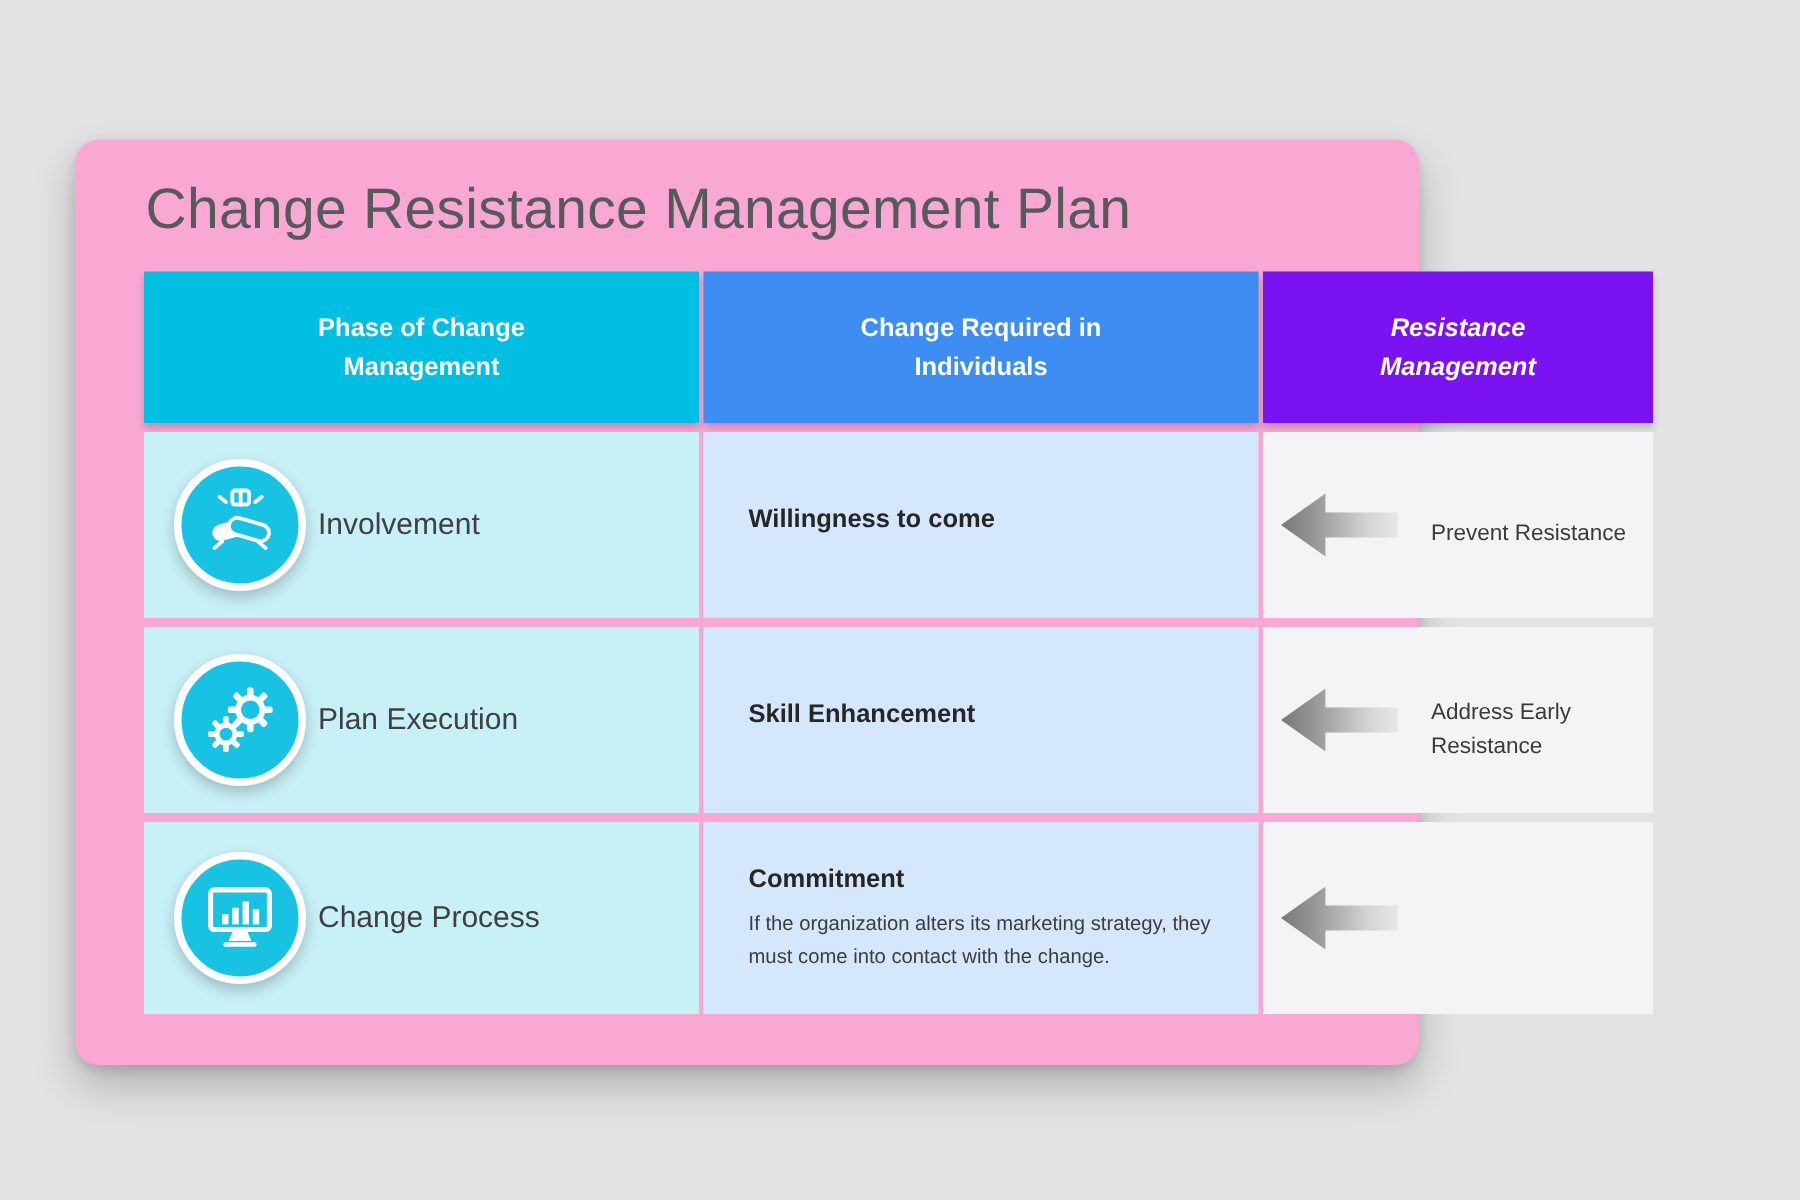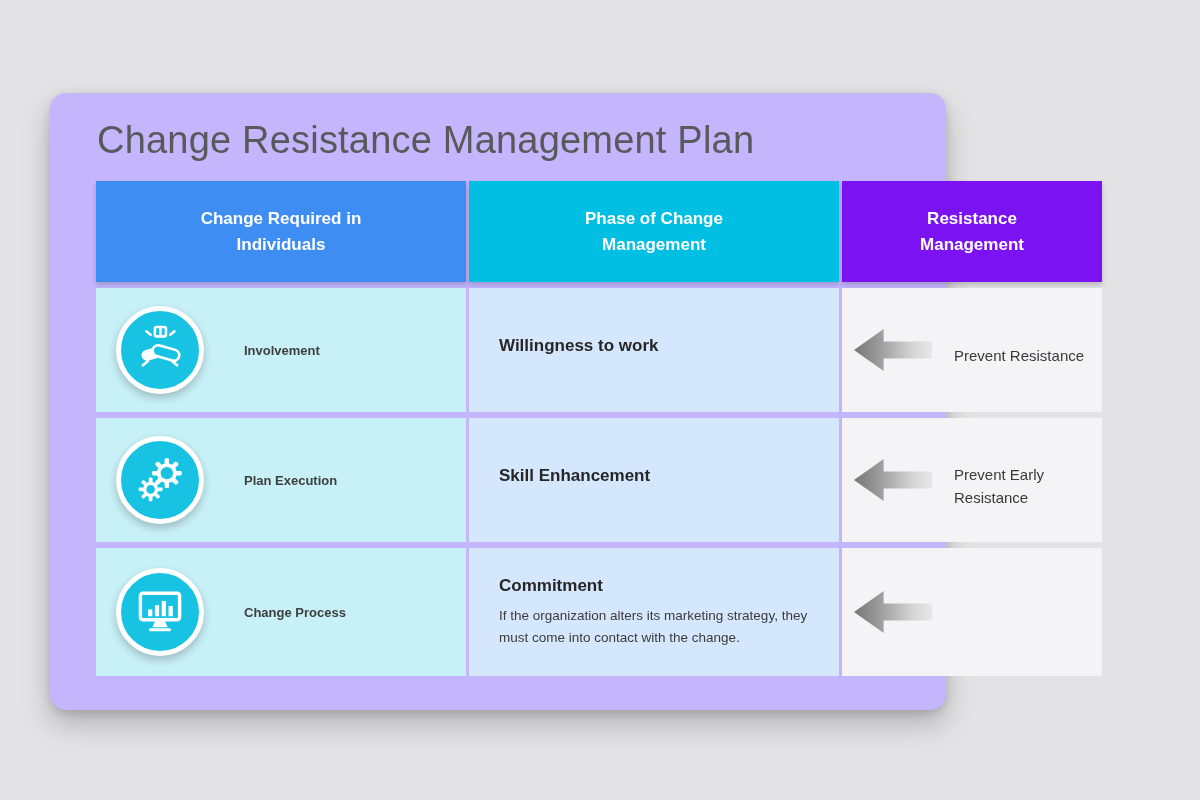--- a/index.html
+++ b/index.html
@@ -7,21 +7,21 @@
   body {
     background: #e3e3e5;
     font-family: "Liberation Sans", sans-serif;
     position: relative;
     overflow: hidden;
   }
   .slide-card {
     position: absolute;
     left: 50px; top: 93px;
     width: 896px; height: 617px;
-    background: #c4b5fd;
+    background: #f9a8d4;
     box-shadow: 0 14px 28px rgba(0,0,0,0.22), 0 3px 8px rgba(0,0,0,0.12);
     border-radius: 16px;
   }
   .slide-title {
     margin: 26px 0 0 47px;
     font-size: 38px;
     font-weight: 400;
     color: #58595b;
     letter-spacing: 0.2px;
   }
@@ -45,21 +45,21 @@
     font-size: 17px;
     line-height: 1.5;
     box-shadow: 0 3px 5px rgba(0,0,0,0.18);
   }
   .hdr span { display: block; }
   .hdr-phase  { background: var(--header-phase, #00bfe3); }
   .hdr-phase span { max-width: 180px; }
   .hdr-change { background: var(--header-change, #3e8df3); }
   .hdr-change span { max-width: 190px; }
   .hdr-resist { background: var(--header-resistance, #7a12f2); }
-  .hdr-resist span { max-width: 150px; }
+  .hdr-resist span { max-width: 150px; font-style: italic; }
 
   .cell { display: flex; align-items: center; }
   .cell.phase {
     background: var(--cell-phase, #c8f0f7);
     padding-left: 20px;
   }
   .cell.change {
     background: var(--cell-change, #d5e7fc);
     flex-direction: column;
     align-items: flex-start;
@@ -77,23 +77,23 @@
     border-radius: 50%;
     background: var(--icon-circle, #17c2e2);
     border: 5px solid #ffffff;
     box-shadow: 0 4px 9px rgba(0,0,0,0.22);
     display: flex;
     align-items: center;
     justify-content: center;
     flex: 0 0 auto;
   }
   .phase-label {
-    margin-left: 40px;
-    font-size: 13px;
-    font-weight: bold;
+    margin-left: 8px;
+    font-size: 20px;
+    font-weight: normal;
     color: #3f4040;
   }
   .change-title {
     font-size: 17px;
     font-weight: bold;
     color: #262626;
     margin-bottom: 9px;
   }
   .change-body {
     font-size: 13.5px;
@@ -120,25 +120,25 @@
 </style>
 </head>
 <body>
 
 <div class="slide-card">
 
   <h1 class="slide-title">Change Resistance Management Plan</h1>
 
   <div class="grid">
 
+    <div class="hdr hdr-phase">
+      <span>Phase of Change Management</span>
+    </div>
     <div class="hdr hdr-change">
       <span>Change Required in Individuals</span>
-    </div>
-    <div class="hdr hdr-phase">
-      <span>Phase of Change Management</span>
     </div>
     <div class="hdr hdr-resist">
       <span>Resistance Management</span>
     </div>
 
     <div class="cell phase">
       <div class="icon-circle">
         <svg viewBox="0 0 68 68" width="58" height="58">
           <g stroke="#ffffff" stroke-width="3" fill="none" stroke-linecap="round">
             <rect x="28" y="7" width="13" height="11" rx="2"></rect>
@@ -150,21 +150,21 @@
           <rect x="25" y="31" width="32" height="13" rx="6.5" fill="#17c2e2" stroke="#ffffff" stroke-width="3" transform="rotate(16 41 37.5)"></rect>
           <g stroke="#ffffff" stroke-width="3" stroke-linecap="round">
             <line x1="14" y1="52" x2="20" y2="47"></line>
             <line x1="54" y1="52" x2="48" y2="47"></line>
           </g>
         </svg>
       </div>
       <div class="phase-label">Involvement</div>
     </div>
     <div class="cell change">
-      <div class="change-title">Willingness to work</div>
+      <div class="change-title">Willingness to come</div>
     </div>
     <div class="cell resist">
       <div class="arrow"></div>
       <div class="resist-label">Prevent Resistance</div>
     </div>
 
     <div class="cell phase">
       <div class="icon-circle">
         <svg viewBox="0 0 68 68" width="58" height="58">
           <g fill="#ffffff">
@@ -195,21 +195,21 @@
           </g>
         </svg>
       </div>
       <div class="phase-label">Plan Execution</div>
     </div>
     <div class="cell change">
       <div class="change-title">Skill Enhancement</div>
     </div>
     <div class="cell resist">
       <div class="arrow"></div>
-      <div class="resist-label">Prevent Early Resistance</div>
+      <div class="resist-label">Address Early Resistance</div>
     </div>
 
     <div class="cell phase">
       <div class="icon-circle">
         <svg viewBox="0 0 68 68" width="58" height="58">
           <rect x="11" y="12" width="46" height="31" rx="3" stroke="#ffffff" stroke-width="4" fill="none"></rect>
           <g fill="#ffffff">
             <rect x="20" y="31" width="5" height="8"></rect>
             <rect x="28" y="26" width="5" height="13"></rect>
             <rect x="36" y="21" width="5" height="18"></rect>

